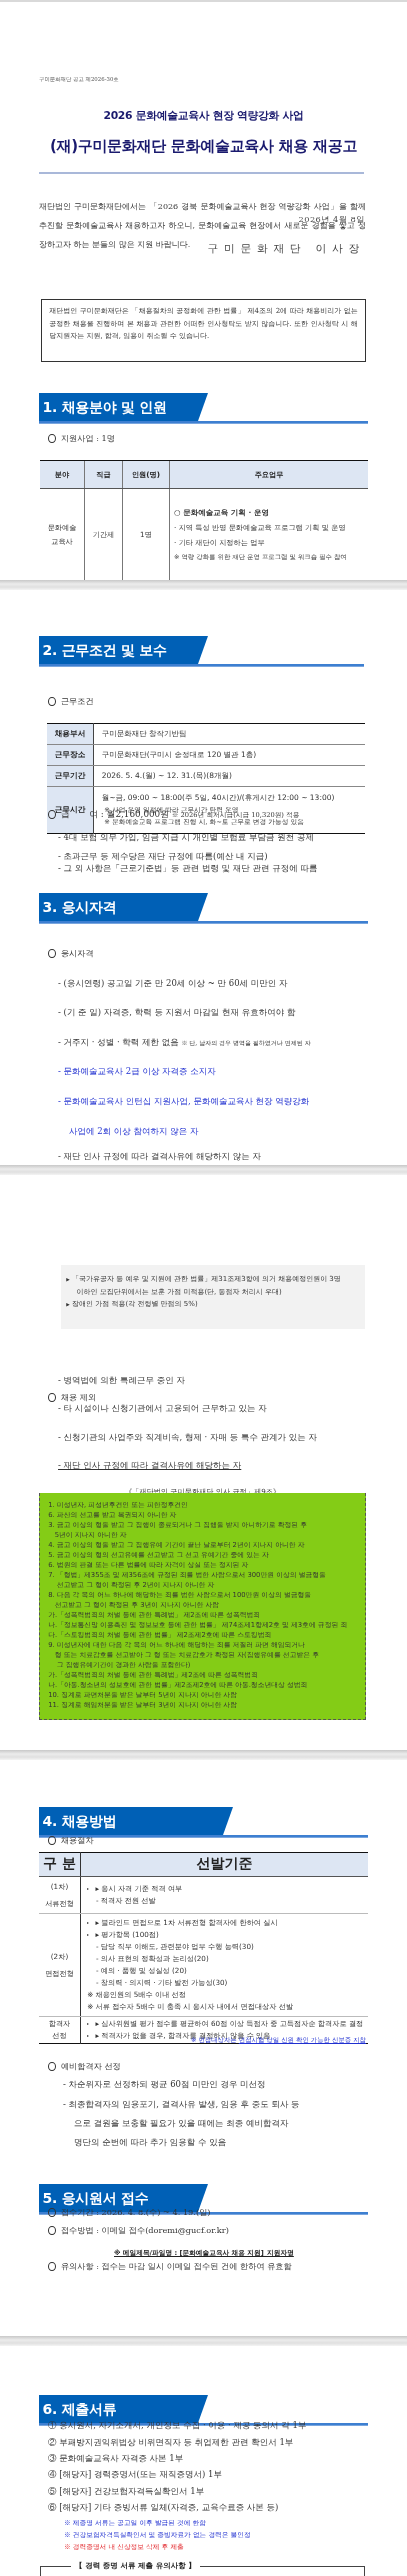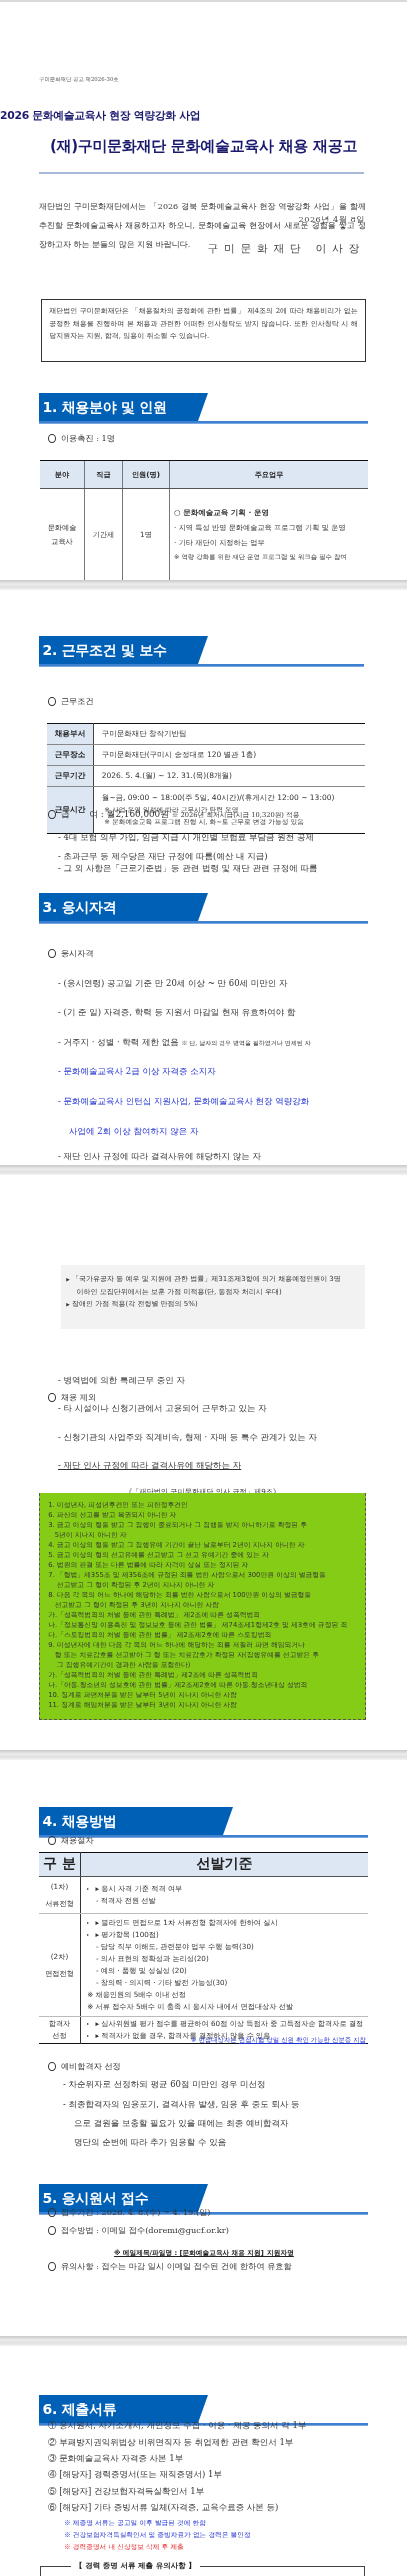--- a/index.html
+++ b/index.html
@@ -3,21 +3,21 @@
 <meta charset="utf-8">
 <style>
   html, body { margin:0; padding:0; }
   body { width:407px; height:2700px; background:#fff; font-family:"DejaVu Serif", serif; color:#222; position:relative; overflow:hidden; }
   .page-top-bar { position:absolute; left:0; top:0; width:407px; height:1.5px; background:#d9d9d9; }
   .page-break { position:absolute; left:0; width:407px; height:10.3px; background:linear-gradient(#c8c8c8, #ececec 40%, #e0e0e0 70%, #f4f4f4); }
   .abs { position:absolute; }
   .serif { font-family:"DejaVu Serif", serif; }
   .sans { font-family:"DejaVu Sans", sans-serif; }
   .notice-no { left:39px; top:76px; font-size:5.4px; color:#555; }
-  .title1 { left:0; width:407px; text-align:left; top:109px; font-family:"DejaVu Sans", sans-serif; font-weight:bold; font-size:10.8px; color:#1a1a6e; letter-spacing:-0.3px; }
+  .title1 { left:0; width:407px; text-align:center; top:109px; font-family:"DejaVu Sans", sans-serif; font-weight:bold; font-size:10.8px; color:#1a1a6e; letter-spacing:-0.3px; }
   .title2 { left:0; width:407px; text-align:center; top:137px; font-family:"DejaVu Sans", sans-serif; font-weight:bold; font-size:15px; color:#1a1a6e; letter-spacing:-0.3px; }
   .title-rule { left:39px; top:172px; width:325px; height:2.1px; background:#a9b8d9; }
   .intro { left:39px; top:197px; width:327px; font-size:8px; line-height:19px; text-align:justify; color:#333; }
   .date { right:42px; top:214px; font-size:8.2px; color:#444; letter-spacing:0.5px; }
   .signer { right:42px; top:242px; font-size:10.8px; color:#444; letter-spacing:5.7px; }
   .fair-box { left:41px; top:299px; width:325px; height:63px; border:0.5px solid #333; box-sizing:border-box; padding:5.2px 7.2px; font-size:7px; line-height:12.4px; text-align:justify; color:#333; }
   .sec-head { position:absolute; left:39px; width:329px; height:31px; }
   .sec-head .tab { position:absolute; left:0; top:0; height:28px; background:#0060b6; color:#fff; font-family:"DejaVu Sans", sans-serif; font-weight:bold; font-size:14px; line-height:28px; padding-left:3.6px; letter-spacing:-0.3px; }
   .sec-head .tab:after { content:""; position:absolute; right:-10.3px; top:0; width:0; height:0; border-top:28px solid #0060b6; border-right:10.3px solid transparent; }
   .sec-head .rule { position:absolute; left:0; top:28px; width:100%; height:2.1px; background:#3d7fd1; border-bottom:0.5px solid #7aa6de; }
@@ -64,21 +64,21 @@
 <div class="abs title-rule"></div>
 <div class="abs intro">재단법인 구미문화재단에서는 「2026 경북 문화예술교육사 현장 역량강화 사업」을 함께 추진할 문화예술교육사 채용하고자 하오니, 문화예술교육 현장에서 새로운 경험을 쌓고 성장하고자 하는 분들의 많은 지원 바랍니다.</div>
 <div class="abs date">2026년  4월  8일</div>
 <div class="abs signer">구미문화재단 이사장</div>
 <div class="abs fair-box">재단법인 구미문화재단은 「채용절차의 공정화에 관한 법률」 제4조의 2에 따라 채용비리가 없는 공정한 채용을 진행하며 본 채용과 관련한 어떠한 인사청탁도 받지 않습니다. 또한 인사청탁 시 해당지원자는 지원, 합격, 임용이 취소될 수 있습니다.</div>
 
 <div class="sec-head" style="top:393px;">
   <div class="tab" style="width:155px;">1. 채용분야 및 인원</div>
   <div class="rule"></div>
 </div>
-<div class="abs bullet" style="left:48px; top:433px;"><span class="circ"></span><span>이용촉진 : 1명</span></div>
+<div class="abs bullet" style="left:48px; top:433px;"><span class="circ"></span><span>지원사업 : 1명</span></div>
 
 <table class="t1">
   <tbody>
       <tr>
     <th style="width:42px;">분야</th>
     <th style="width:35px;" class="vline">직급</th>
     <th style="width:44px;" class="vline">인원(명)</th>
     <th class="vline">주요업무</th>
   </tr>
   <tr class="bottom" style="height:92px;">

